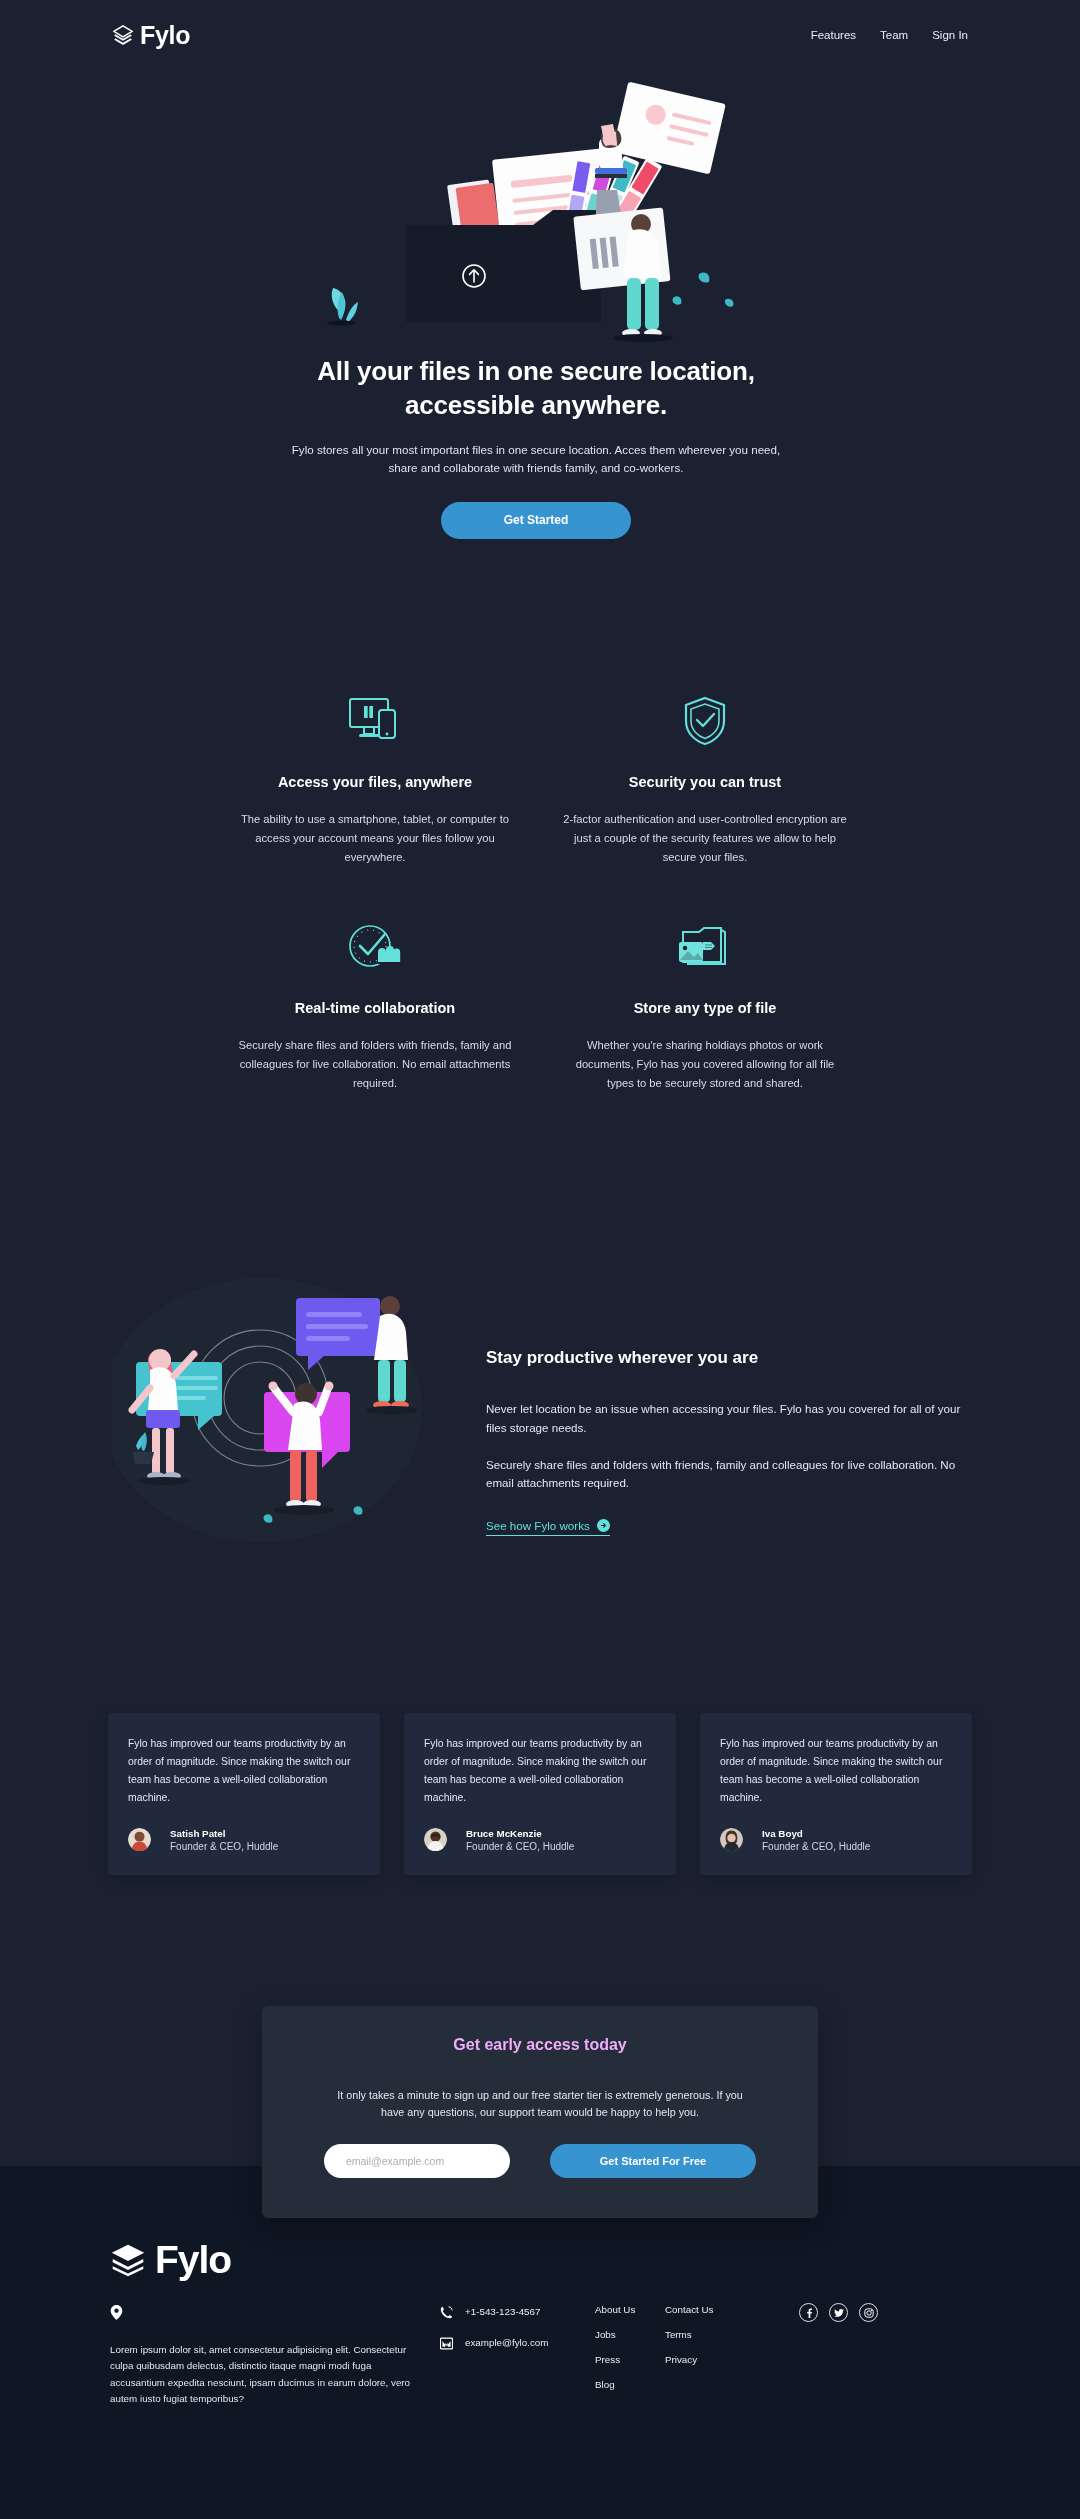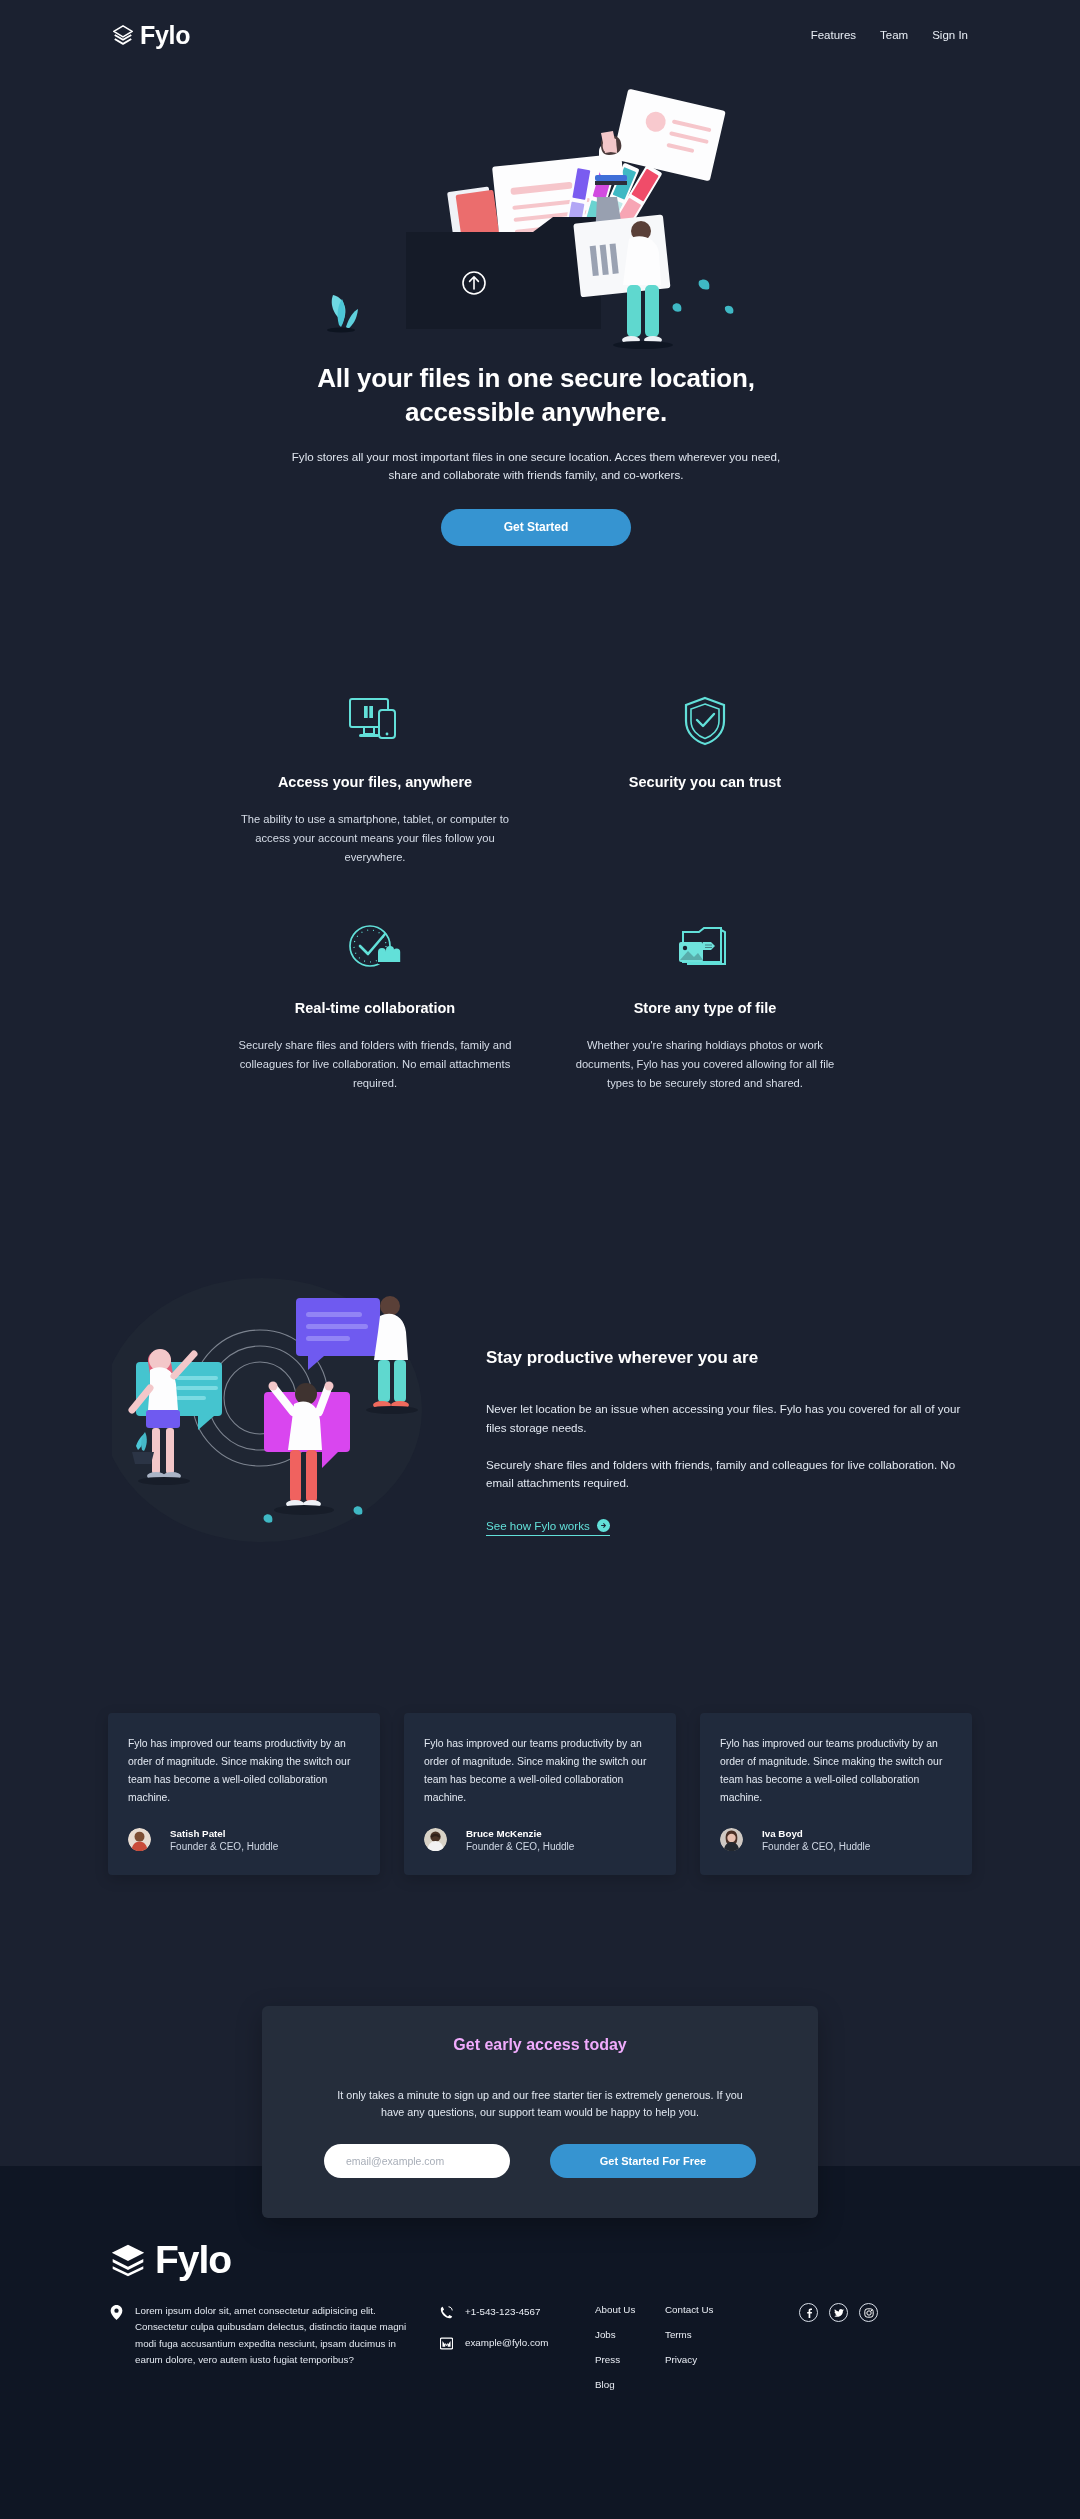--- a/index.html
+++ b/index.html
@@ -17,21 +17,21 @@
 
   
   .header{position:absolute;left:0;top:0;width:1080px;height:70px;display:flex;align-items:center;justify-content:space-between;padding:0 112px 0 112px;}
   .logo{display:flex;align-items:center;gap:6px;}
   .logo-mark{width:22px;height:22px;display:block;}
   .logo-text{font-size:25px;font-weight:700;letter-spacing:-.3px;color:#fff;line-height:1;}
   .nav{display:flex;align-items:center;gap:24px;justify-content:center;}
   .nav a{color:#e9eef5;font-size:11.5px;text-decoration:none;font-weight:400;}
 
   
-  .hero{position:absolute;left:0;top:67px;width:1072px;text-align:center;}
+  .hero{position:absolute;left:0;top:60px;width:1072px;text-align:center;}
   .hero-illo{width:470px;height:300px;margin:0 auto;display:block;}
   .hero-h1{margin-top:-6px;font-size:26px;line-height:1.32;font-weight:700;letter-spacing:-.2px;color:#fff;}
   .hero-p{margin:18px auto 0;width:505px;font-size:11.6px;line-height:1.62;color:#dfe5ee;}
   .btn-primary{
     margin-top:24px;display:inline-block;width:190px;height:37px;line-height:37px;
     border-radius:19px;background:#3694d1;color:#fff;font-size:12px;font-weight:700;
     border:none;cursor:pointer;font-family:inherit;
   }
 
   
@@ -71,21 +71,21 @@
   }
   .cta-input::placeholder{color:#a8aeb8;}
   .cta-btn{width:206px;height:34px;border-radius:17px;border:none;background:#3694d1;color:#fff;font-size:11px;font-weight:700;cursor:pointer;font-family:inherit;flex:none;}
 
   
   .footer{position:absolute;left:0;top:2240px;width:1080px;padding:0 110px;}
   .flogo{display:flex;align-items:center;gap:9px;margin-bottom:24px;}
   .flogo-mark{width:36px;height:36px;display:block;}
   .flogo-text{font-size:39px;font-weight:700;letter-spacing:-1px;color:#fff;line-height:1;}
   .fcols{display:flex;align-items:flex-start;}
-  .fcol-addr{width:310px;display:flex;gap:12px;}
+  .fcol-addr{width:310px;display:flex;gap:22px;flex-direction:column;}
   .fcol-contact{width:155px;padding-left:20px;}
   .fcol-links{width:72px;padding-left:20px;}
   .fcol-links2{width:90px;padding-left:18px;}
   .fcol-social{flex:1;display:flex;justify-content:flex-start;padding-left:62px;}
   .ficon{width:13px;height:15px;flex:none;margin-top:2px;}
   .faddr{font-size:9.8px;line-height:1.66;color:#e3e8f0;}
   .fcontact-row{display:flex;align-items:center;gap:12px;margin-bottom:14px;}
   .fcontact-text{font-size:9.8px;color:#e9edf4;}
   .flink{display:block;font-size:9.8px;line-height:1.42;color:#e9edf4;text-decoration:none;margin-bottom:11px;}
   .socials{display:flex;gap:11px;}
@@ -228,20 +228,21 @@
 
     <div class="feature">
       <div class="feature-icon">
         <svg width="48" height="52" viewBox="0 0 48 52">
           <path d="M24 3 L43 10 L43 26 C43 38 34 46 24 49 C14 46 5 38 5 26 L5 10Z" fill="none" stroke="#62e0d9" stroke-width="2.2"></path>
           <path d="M24 9 L38 14 L38 26 C38 35 31 41 24 43.5 C17 41 10 35 10 26 L10 14Z" fill="none" stroke="#62e0d9" stroke-width="1.6"></path>
           <path d="M16 25 L22 31 L33 19" fill="none" stroke="#62e0d9" stroke-width="2.4" stroke-linecap="round" stroke-linejoin="round"></path>
         </svg>
       </div>
       <div class="feature-title">Security you can trust</div>
+      <div class="feature-text">2-factor authentication and user-controlled encryption are just a couple of the security features we allow to help secure your files.</div>
     </div>
 
     <div class="feature">
       <div class="feature-icon">
         <svg width="56" height="50" viewBox="0 0 56 50">
           <circle cx="23" cy="24" r="20" fill="none" stroke="#62e0d9" stroke-width="1.7"></circle>
           <circle cx="23" cy="24" r="16" fill="none" stroke="#62e0d9" stroke-width="1.2" stroke-dasharray="1 5"></circle>
           <path d="M13 24 L21 32 L38 12" fill="none" stroke="#62e0d9" stroke-width="2.6" stroke-linecap="round" stroke-linejoin="round"></path>
           <path d="M31 30 a4 4 0 1 1 8 0 v10 h-8Z" fill="#62e0d9"></path>
           <path d="M39 28 a4 4 0 1 1 8 0 v12 h-8Z" fill="#62e0d9"></path>

